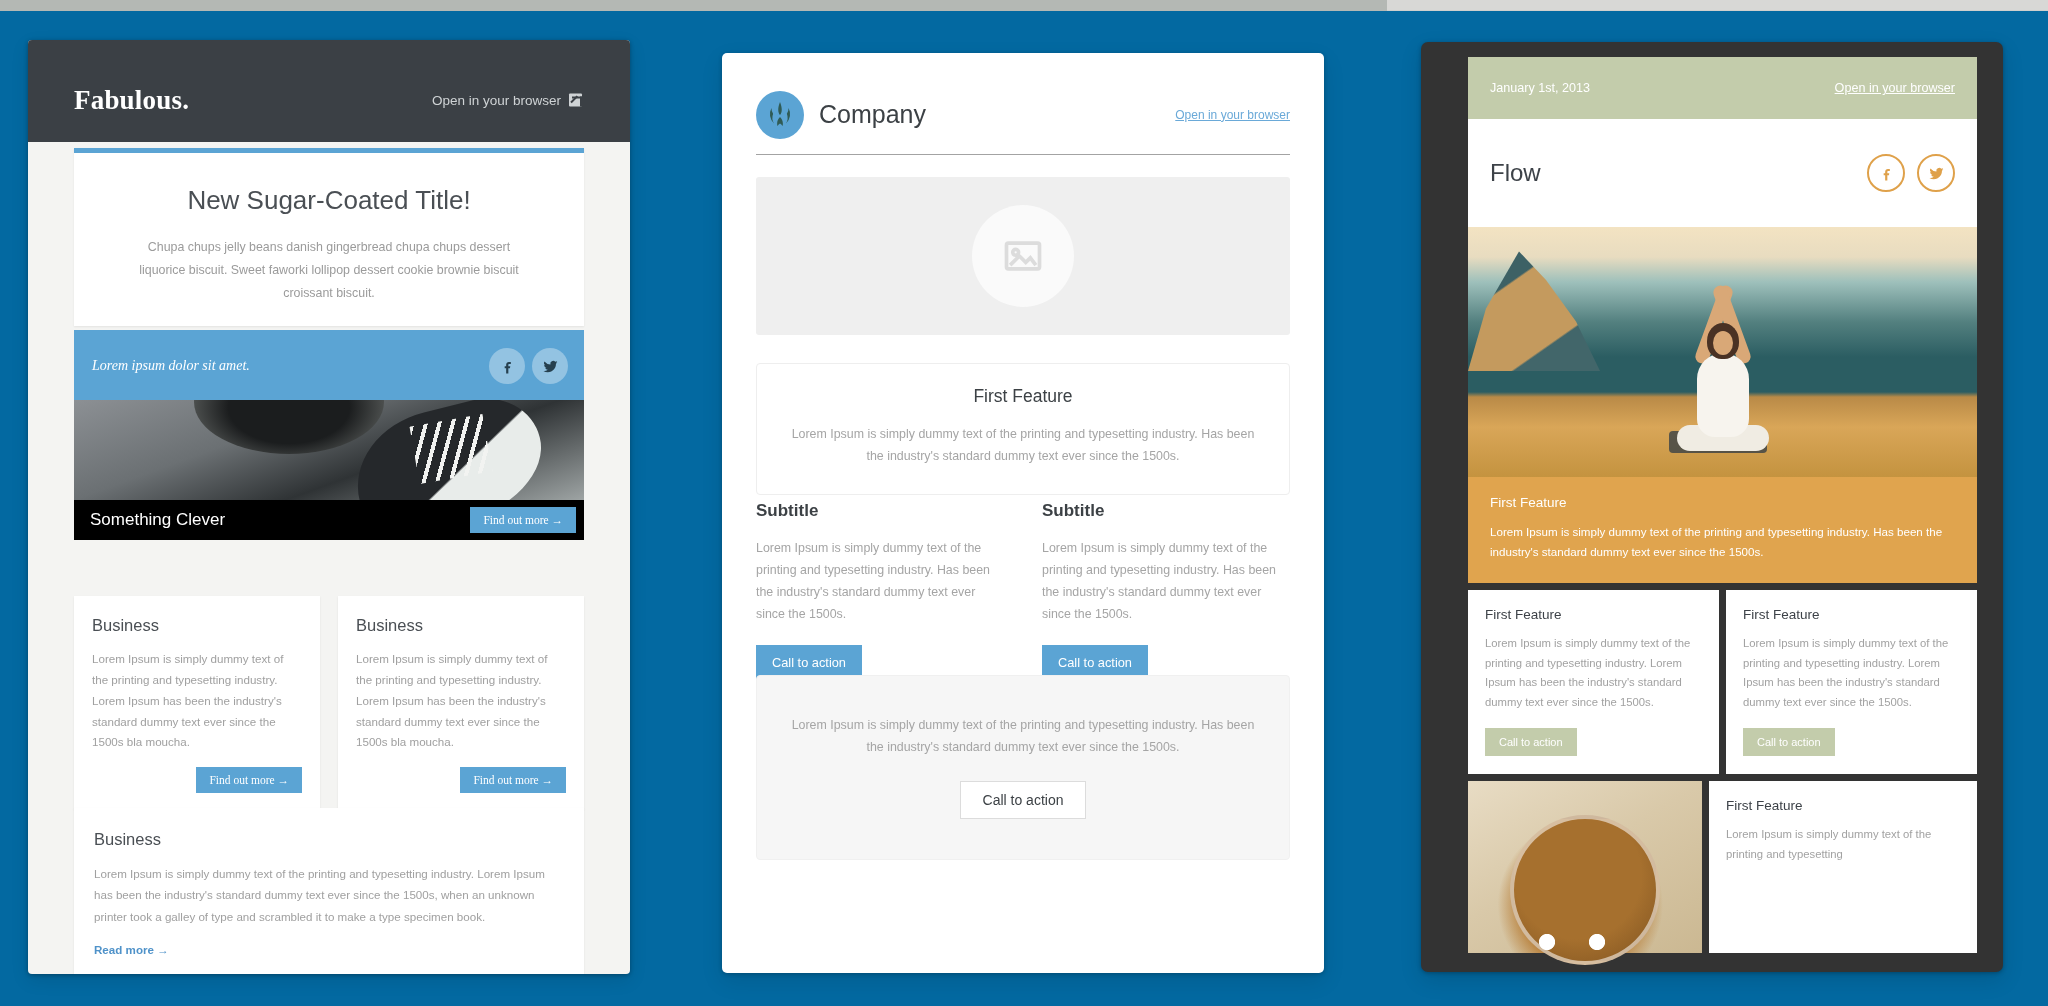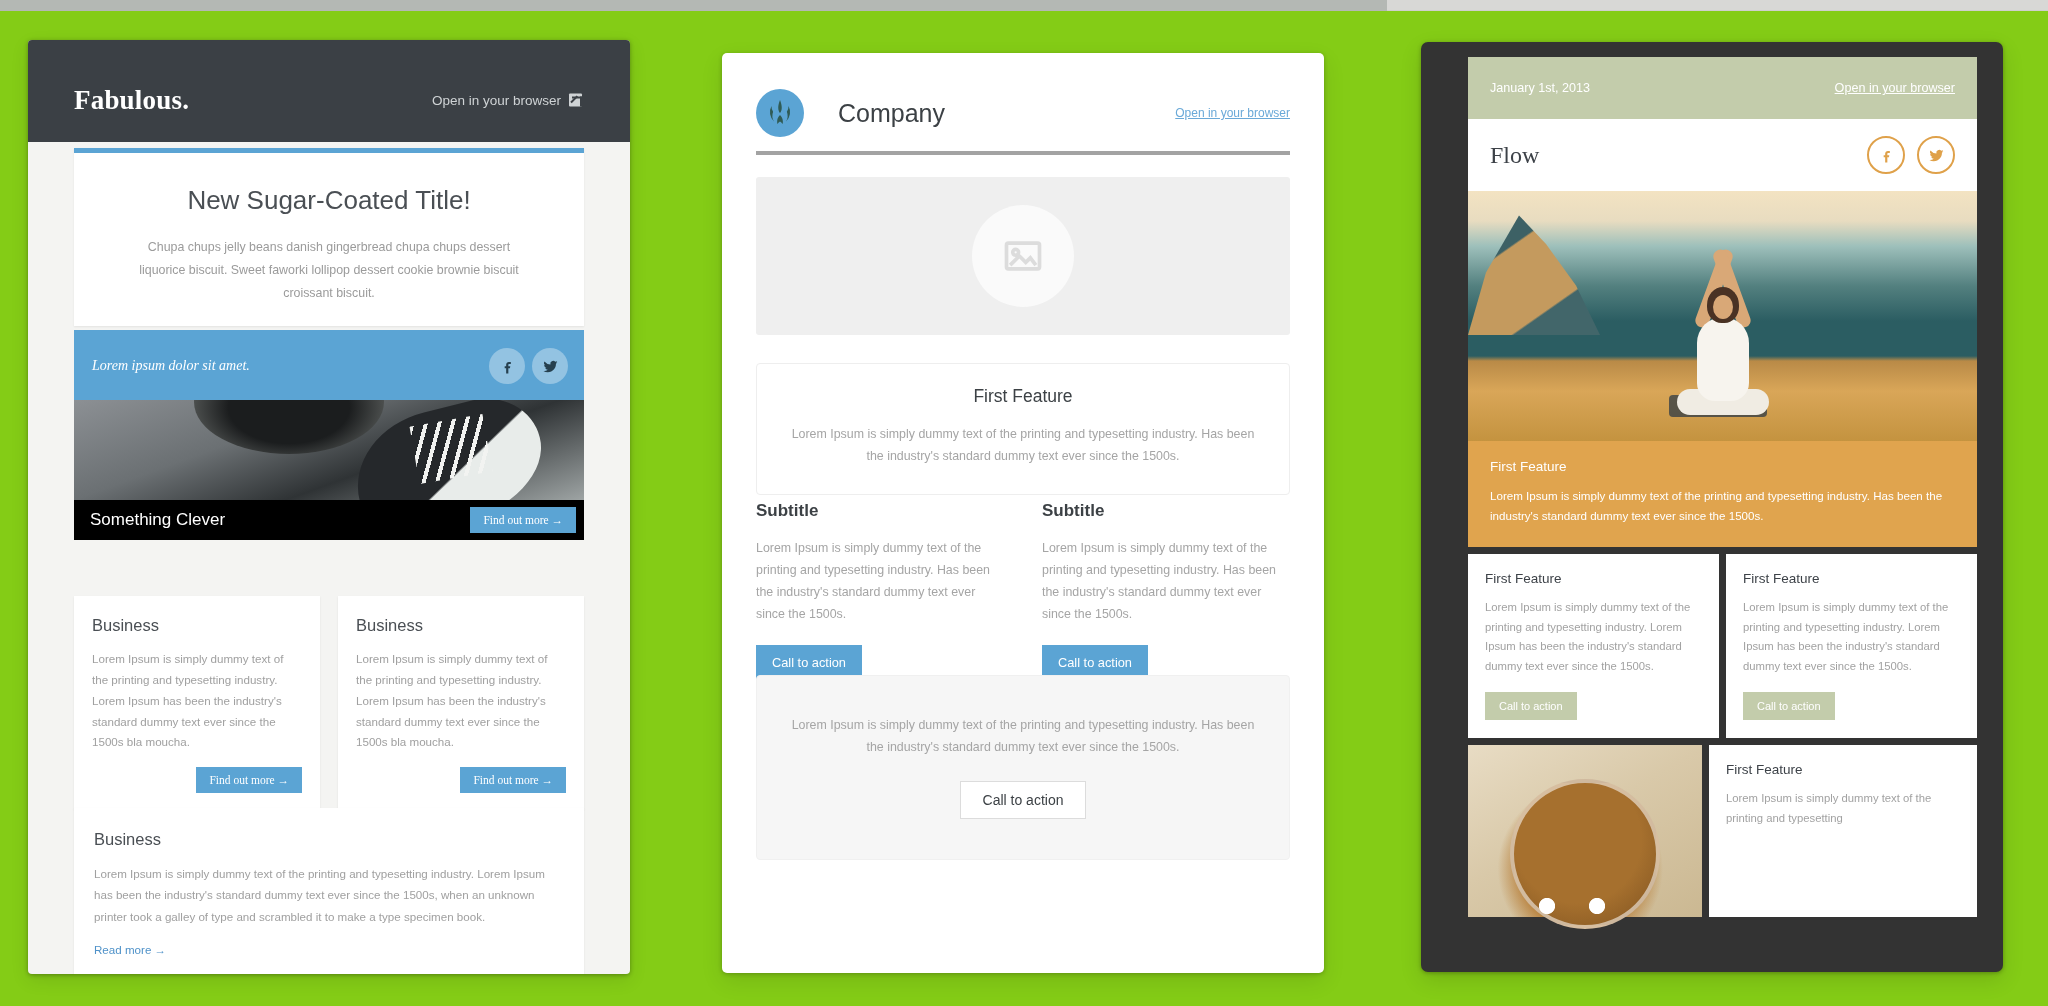--- a/index.html
+++ b/index.html
@@ -20,21 +20,21 @@
   #top-scrollbar .thumb {
     position: absolute; top: 0; left: 0;
     width: 1387px; height: 11px;
     background: #b4b8b4;
   }
 
   
   #stage {
     position: absolute; top: 11px; left: 0;
     width: 2048px; height: 995px;
-    background: #84cc16;
+    background: #0369a1;
   }
 
   .tpl {
     position: absolute;
     overflow: hidden;
     background: #ffffff;
   }
 
   
   #tpl1 {
@@ -163,36 +163,35 @@
   #tpl1 .card .btnrow { text-align: right; margin-top: 14px; }
   #tpl1 .wide {
     position: absolute; left: 46px; top: 768px; width: 510px;
     background: #ffffff; padding: 22px 20px 20px;
     box-shadow: 0 1px 2px rgba(0,0,0,.08); min-height: 132px;
   }
   #tpl1 .wide h3 { font-size: 16.5px; font-weight: normal; color: #4a4f54; }
   #tpl1 .wide p { margin-top: 14px; font-size: 11.6px; line-height: 1.85; color: #a0a0a0; }
   #tpl1 .wide a.read {
     display: inline-block; margin-top: 16px;
-    color: #4f92c9; font-size: 11.6px; font-weight: normal; text-decoration: none;
+    color: #4f92c9; font-size: 11.6px; font-weight: bold; text-decoration: none;
   }
 
   
   #tpl2 {
     left: 722px; top: 42px;
     width: 602px; height: 920px;
     background: #ffffff;
     border-radius: 5px;
     box-shadow: 0 1px 4px rgba(0,0,0,.22), 0 8px 22px rgba(0,0,0,.10);
   }
   #tpl2 .head {
     position: absolute; left: 34px; right: 34px; top: 22px; height: 80px;
     display: flex; align-items: center;
-    border-bottom: 4px solid #a3a3a3;
-    gap: 19px;
+    border-bottom: 1px solid #a3a3a3;
   }
   #tpl2 .logo {
     width: 48px; height: 48px; border-radius: 50%;
     background: #5ba4d4; display: flex; align-items: center; justify-content: center;
     flex: 0 0 auto;
   }
   #tpl2 .logo svg { width: 30px; height: 30px; fill: #2f5b55; }
   #tpl2 .cname {
     margin-left: 15px; font-size: 25px; color: #3c4145; font-weight: normal;
   }
@@ -250,23 +249,22 @@
   }
   #tpl3 .datebar {
     height: 62px; background: #c3ccab; display: flex; align-items: center;
     padding: 0 22px;
   }
   #tpl3 .datebar .date { flex: 1; color: #ffffff; font-size: 12.6px; }
   #tpl3 .datebar .openlink {
     color: #ffffff; font-size: 12.6px; text-decoration: underline;
   }
   #tpl3 .titlebar {
-    height: 72px; background: #ffffff; display: flex; align-items: center;
+    height: 108px; background: #ffffff; display: flex; align-items: center;
     padding: 0 22px;
-    font-family: Liberation Serif, serif;
   }
   #tpl3 .titlebar .t { flex: 1; font-size: 24px; color: #3d4248; }
   #tpl3 .circ-soc {
     width: 38px; height: 38px; border-radius: 50%;
     border: 2px solid #dfa košice; border: 2px solid #dfa14a;
     display: flex; align-items: center; justify-content: center;
     margin-left: 12px;
   }
   #tpl3 .circ-soc svg { width: 17px; height: 17px; fill: #dfa14a; }
   #tpl3 .yoga {

